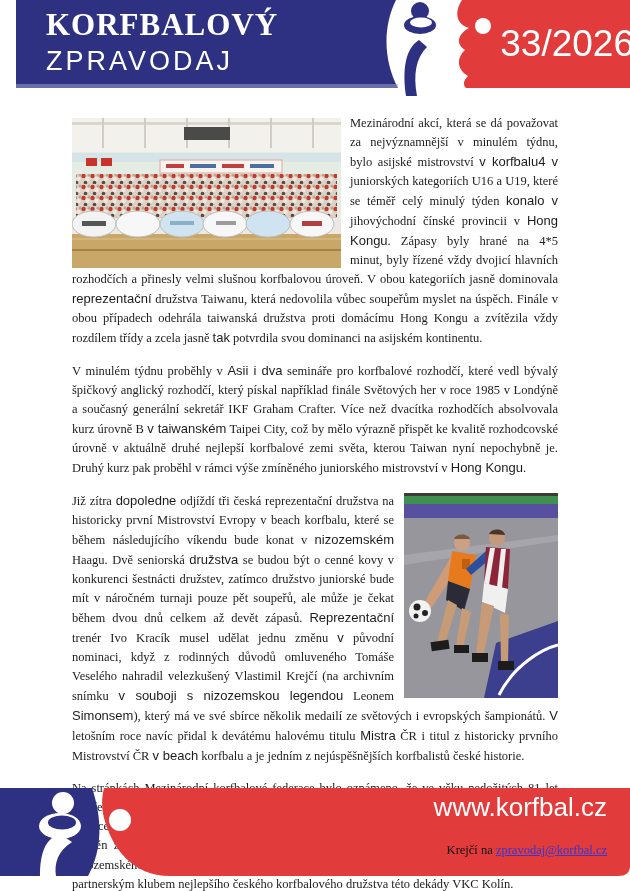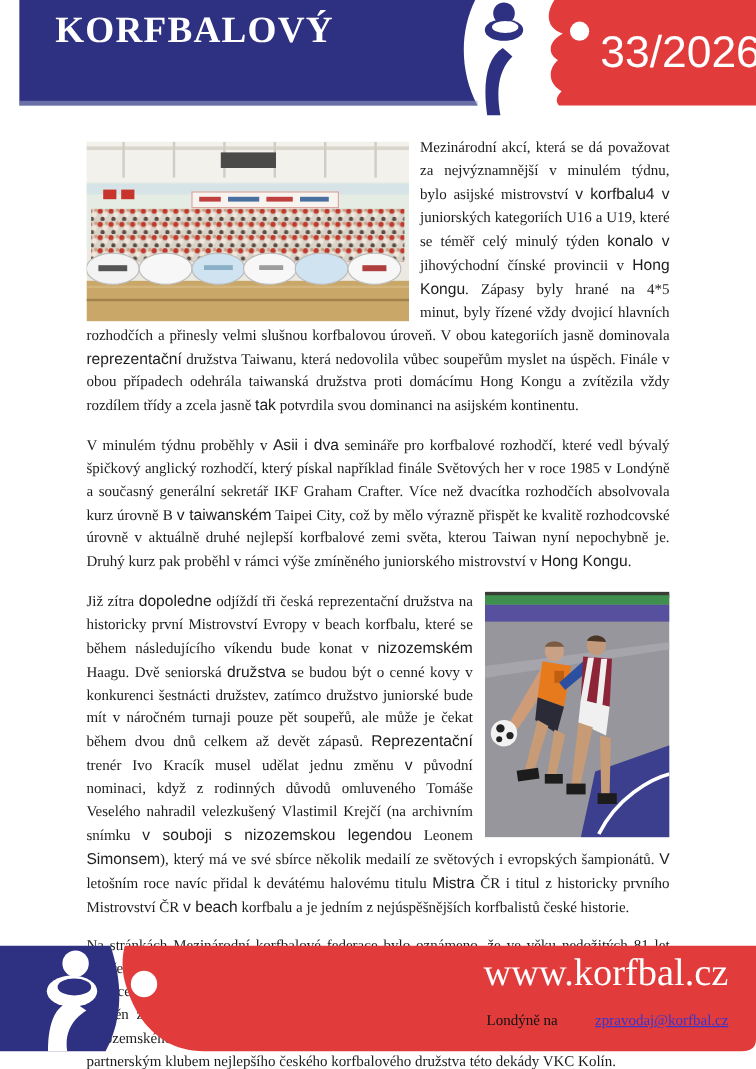--- a/index.html
+++ b/index.html
@@ -20,25 +20,25 @@
   .para{margin:0 0 13px 0;}
   .seg-sans{font-family:"Liberation Sans",sans-serif;font-size:13px;}
   .photo{display:block;overflow:hidden;}
   .photo svg{display:block;}
   .photo1{float:left;width:269px;height:150px;margin:4px 9px 2px 0;}
   .photo2{float:right;width:154px;height:205px;margin:2px 0 4px 10px;}
   .para-clear{clear:both;}
   
   .footer{position:absolute;left:0;top:788px;width:630px;height:103px;}
   .footer svg{position:absolute;top:0;left:0;display:block;}
-  .site{position:absolute;right:23px;top:4px;font-family:Liberation Serif, serif;
-        font-size:32px;color:#fff;text-decoration:none;margin-left:48px;}
+  .site{position:absolute;right:23px;top:4px;font-family:Liberation Sans, sans-serif;
+        font-size:26px;color:#fff;text-decoration:none;margin-left:48px;}
   .cta{position:absolute;right:23px;top:35px;text-align:right;
        font-family:"Liberation Serif",serif;font-size:12.5px;line-height:18px;color:#101010;}
-  .email{color:#3636d0;text-decoration:underline;cursor:pointer;margin-left:28px;}
+  .email{color:#3636d0;text-decoration:underline;cursor:pointer;}
 </style>
 </head>
 <body>
 
 <div class="page">
 
   <header class="masthead">
     <svg width="630" height="100" viewBox="0 0 630 100">
 
       <path d="M0 0 H380 C367 26 367 60 382 88 H0 Z" fill="#2e3081"></path>
@@ -48,20 +48,21 @@
         <circle cx="404" cy="11" r="9" fill="#2e3081"></circle>
         <ellipse cx="404" cy="25" rx="16" ry="9" fill="#2e3081"></ellipse>
         <ellipse cx="405" cy="22.5" rx="11" ry="5" fill="#ffffff"></ellipse>
         <path d="M390 96 C386 68 390 48 403 40 L411 47 C400 58 397 74 401 96 Z" fill="#2e3081"></path>
       </g>
 
       <path d="M446 0 C438 12 440 24 453 28 C442 34 439 44 449 50 C440 58 441 70 452 76 C447 81 447 85 450 88 H630 V0 Z" fill="#e13b3b"></path>
       <circle cx="467" cy="26" r="8" fill="#ffffff"></circle>
     </svg>
     <div class="title1">KORFBALOVÝ</div>
+    <div class="title2">ZPRAVODAJ</div>
     <div class="issue">33/2026</div>
   </header>
 
   <main class="content">
 
     <p class="para">
       <span class="photo photo1">
         <svg width="269" height="150" viewBox="0 0 269 150">
           <defs>
             <pattern id="crowd" width="9" height="11" patternUnits="userSpaceOnUse">
@@ -175,17 +176,17 @@
         <circle cx="63" cy="15" r="11" fill="#ffffff"></circle>
         <ellipse cx="60" cy="38" rx="21" ry="13" fill="#ffffff"></ellipse>
         <ellipse cx="62" cy="34.5" rx="14" ry="7" fill="#2e3081"></ellipse>
         <path d="M40 88 C40 64 46 50 60 46 L72 54 C58 63 54 75 56 88 Z" fill="#ffffff"></path>
         <circle cx="120" cy="32" r="11" fill="#ffffff"></circle>
       </g>
     </svg>
     <a class="site">www.korfbal.cz</a>
     <div class="cta">
       <br>
-      <span>Londýně na </span><span class="email">zpravodaj@korfbal.cz</span>
+      <span>Krejčí na </span><span class="email">zpravodaj@korfbal.cz</span>
     </div>
   </footer>
 
 </div>
 
 </body></html>

